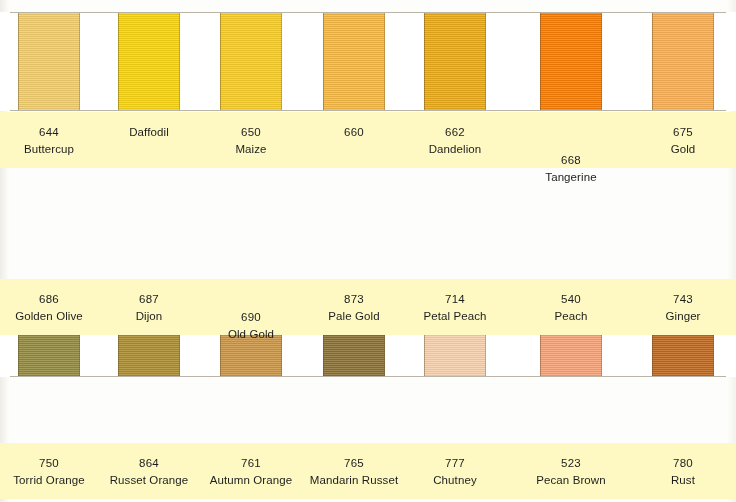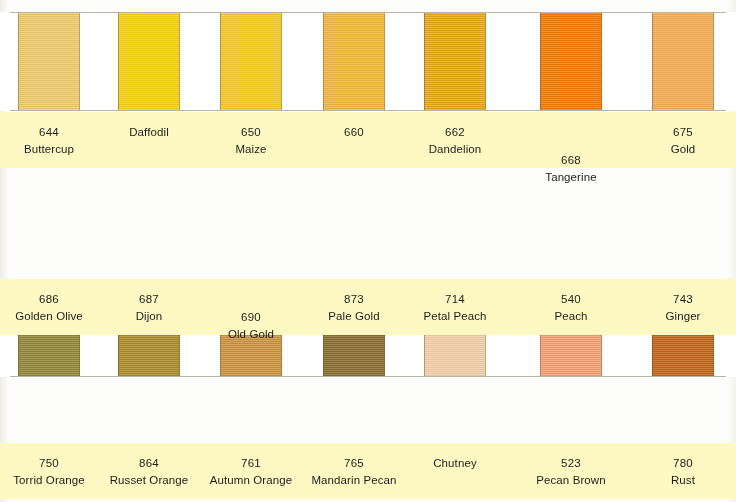--- a/index.html
+++ b/index.html
@@ -186,23 +186,24 @@
       <div class="label" style="left: 94px; width: 110px; top: 12px;">
         <span class="code">864</span>
         <span class="name">Russet Orange</span>
       </div>
       <div class="label" style="left: 196px; width: 110px; top: 12px;">
         <span class="code">761</span>
         <span class="name">Autumn Orange</span>
       </div>
       <div class="label" style="left: 299px; width: 110px; top: 12px;">
         <span class="code">765</span>
-        <span class="name">Mandarin Pecan</span>
+        <span class="name">Mandarin Russet</span>
       </div>
       <div class="label" style="left: 400px; width: 110px; top: 12px;">
+        <span class="code">777</span>
         <span class="name">Chutney</span>
       </div>
       <div class="label" style="left: 516px; width: 110px; top: 12px;">
         <span class="code">523</span>
         <span class="name">Pecan Brown</span>
       </div>
       <div class="label" style="left: 628px; width: 110px; top: 12px;">
         <span class="code">780</span>
         <span class="name">Rust</span>
       </div>

